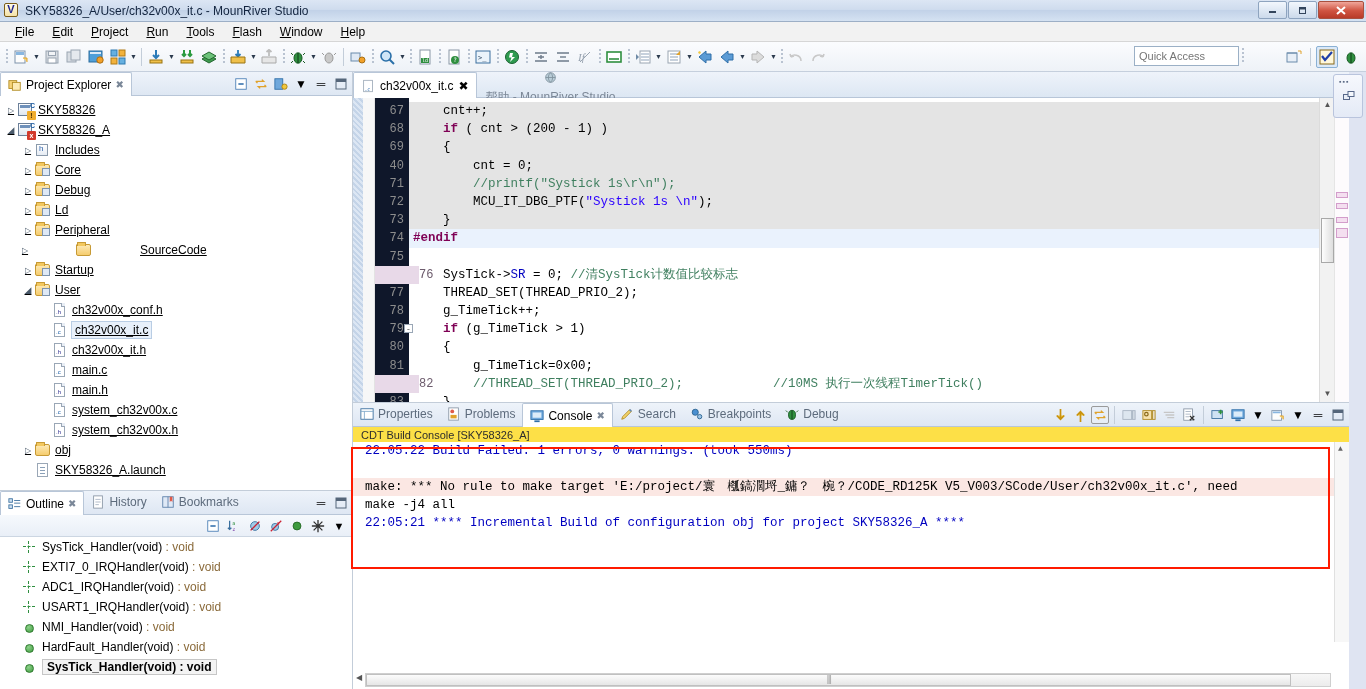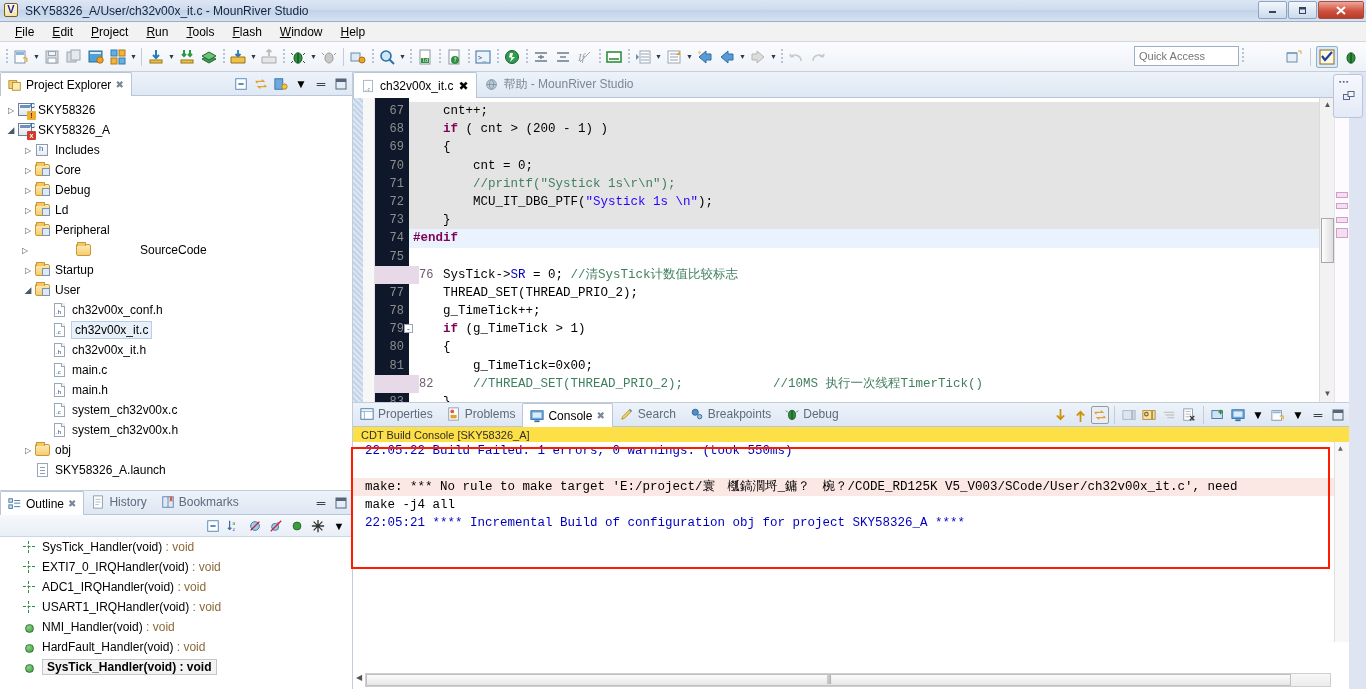--- a/index.html
+++ b/index.html
@@ -90,21 +90,21 @@
     border-top:1px solid #b8c6d8; height:24px; border-radius:2px 2px 0 0;
     margin-bottom:-1px; font-weight:normal;
   }
   .ptab .xmark{ font-size:10px; color:#7a8798; }
   .vtools{ position:absolute; right:2px; top:2px; height:20px; display:flex; align-items:center; gap:2px;}
   .vt{ width:18px;height:18px;display:flex;align-items:center;justify-content:center;
        border:1px solid transparent;border-radius:2px;}
 
   
   #projExplorer{ left:0; top:72px; width:353px; height:418px; border-right:1px solid #c3cdd9; }
-  .tree{ padding:4px 0 0 0; overflow:hidden; height:calc(100% - 24px); background:#fff; }
+  .tree{ padding:4px 0 0 0; overflow:hidden; height:calc(100% - 24px); background:#fff;text-decoration:underline; }
   .trow{ display:flex; align-items:center; height:20px; padding-left:4px; white-space:nowrap; font-size:12px;}
   .trow.sel .lbl{ background:#e8f0fa; border:1px solid #b9cde4; padding:0 3px; margin-left:-1px;}
   .tw{ width:14px;height:14px;display:flex;align-items:center;justify-content:center;flex:none;
        font-size:8px;color:#4a5a6b; }
   .tw.collapsed:after{ content:"\25B7"; }
   .tw.expanded:after{ content:"\25E2"; transform:rotate(0deg); font-size:9px;}
   .ticon{ width:16px;height:16px;margin-right:4px;flex:none;position:relative;}
   .lbl{ line-height:16px; }
 
   
@@ -153,21 +153,21 @@
   .otoolbar{ height:22px; background:linear-gradient(to bottom,#f6f9fd,#e9eff7);
      border-bottom:1px solid #ccd6e2; display:flex; align-items:center; justify-content:flex-end; padding-right:4px; gap:3px;}
   .ot{ width:18px;height:18px;display:flex;align-items:center;justify-content:center;font-size:11px;}
 
   
   #editor{ left:353px; top:72px; width:996px; height:330px; background:#fff; }
   .etabs{ height:26px; background:linear-gradient(to bottom,#eef3fa,#dde7f3);
      border-bottom:1px solid #b8c6d8; display:flex; align-items:flex-end; }
   .etab{ height:26px; display:flex; align-items:center; gap:5px; padding:0 8px; font-size:12px; color:#000;}
   .etab.active{ background:#fff; border:1px solid #b8c6d8; border-bottom:none; border-radius:2px 2px 0 0; margin-bottom:-1px;}
-  .etab.inactive{ color:#7b8796; }
+  .etab.inactive{ color:#7b8796;flex-direction:column; }
   .editor-body{ position:relative; height:304px; background:#fff; display:flex; overflow:hidden;}
   .ruler-left{ width:10px; background:repeating-linear-gradient(45deg,#dce6f3 0 2px,#c4d4e8 2px 4px); flex:none;}
   .folding{ width:12px; background:#f7f7f7; border-right:1px solid #e3e3e3; flex:none;}
   .gutter{ width:34px; background:#0f172a; flex:none; text-align:right; padding-right:5px;
     font-family:"Liberation Mono", monospace; font-size:12px; color:#8d8d8d; padding-top:4px;}
   .gutter div{ height:18.2px; line-height:18.2px; position:relative;}
   .gutter div.hl{ background:#e8d9e8; color:#6d5c6d;padding-left:44px;}
   .gutter div .fmark{ position:absolute; right:-9px; top:4px; width:9px;height:9px;
      border:1px solid #9aa7b6; background:#fff; font-size:8px; line-height:7px; text-align:center; color:#333;}
   .code{ flex:1; padding-top:4px; font-family:"Liberation Mono", monospace; font-size:12.5px;
@@ -849,21 +849,21 @@
         <span>帮助  -  MounRiver Studio</span>
       </div>
     </div>
     <div class="editor-body">
       <div class="ruler-left"></div>
       <div class="folding"></div>
       <div class="gutter" id="gutter">
           <div>67</div>
           <div>68</div>
           <div>69</div>
-          <div>70</div>
+          <div>40</div>
           <div>71</div>
           <div>72</div>
           <div>73</div>
           <div>74</div>
           <div>75</div>
           <div class="hl">76</div>
           <div>77</div>
           <div>78</div>
           <div>79<span class="fmark">-</span></div>
           <div>80</div>

